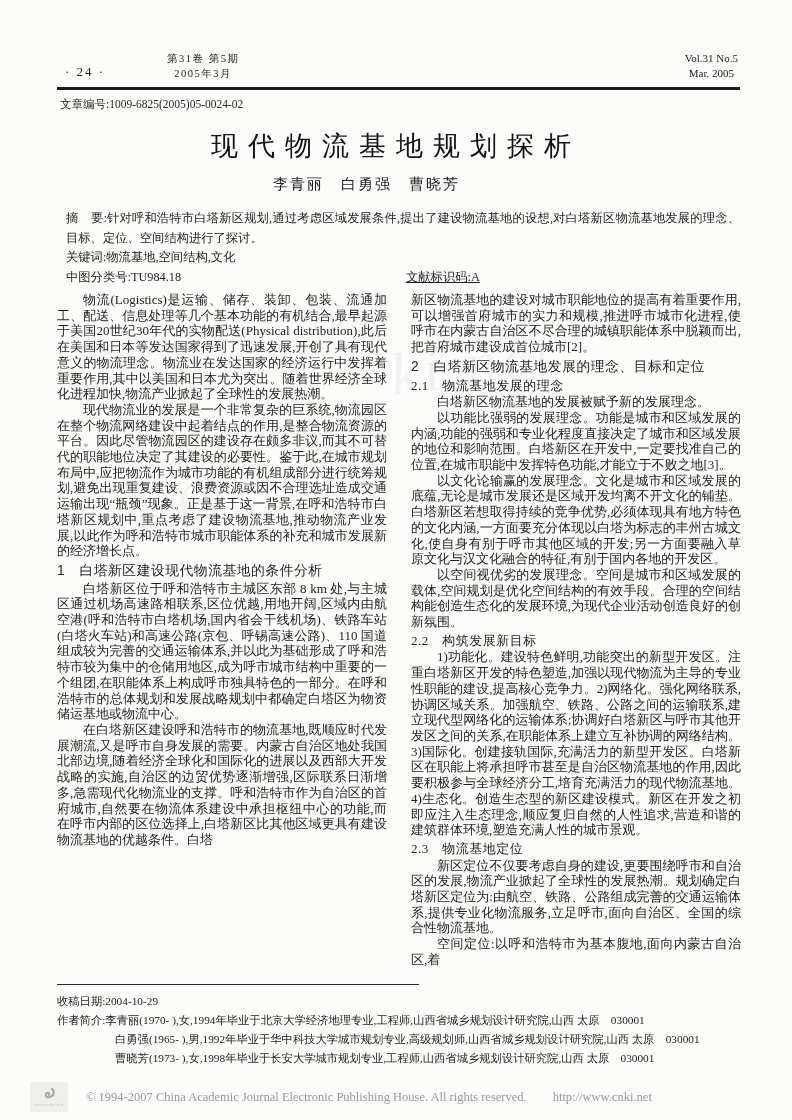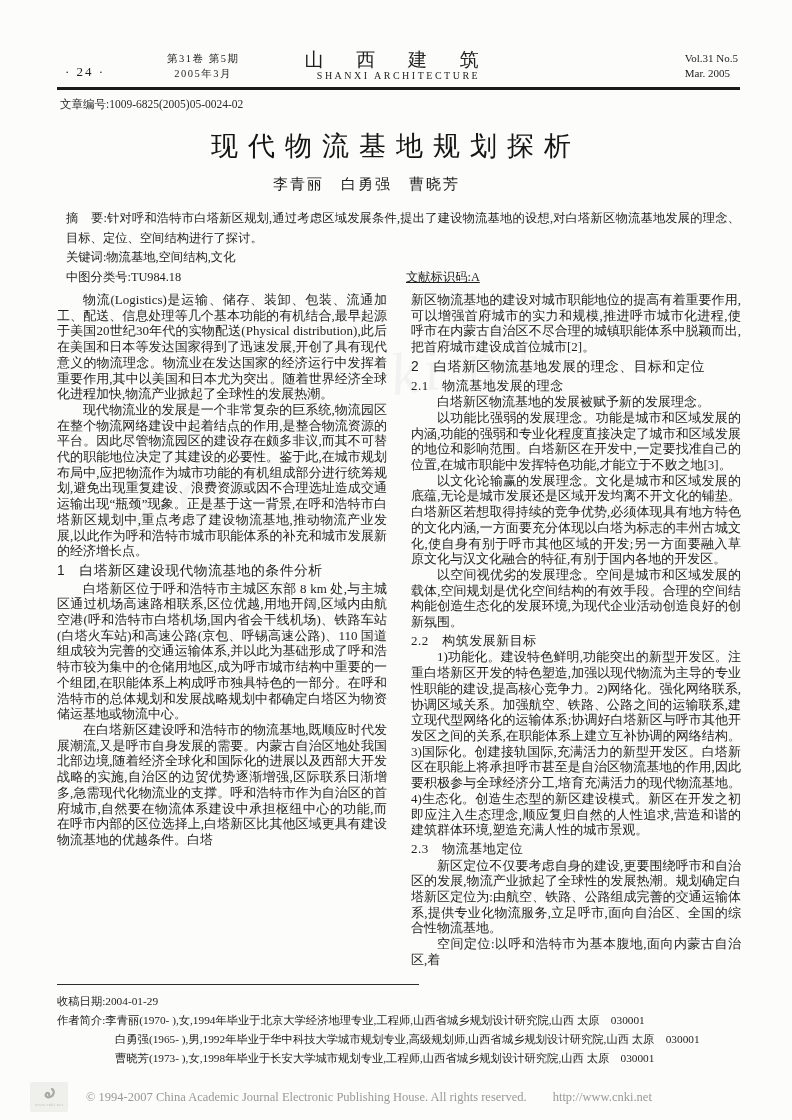--- a/index.html
+++ b/index.html
@@ -8,21 +8,21 @@
     background:#fcfcfa;color:#1e1e1e;overflow:hidden;
     font-family:"Liberation Serif","DejaVu Serif",serif;
   }
   
   .header{position:absolute;top:50px;left:57px;width:683px;height:36px;}
   .page-num{position:absolute;left:8px;top:14px;font-size:13px;letter-spacing:2px;}
   .issue-block{position:absolute;left:110px;top:1px;text-align:center;font-size:10.5px;line-height:15px;letter-spacing:1.5px;}
   .journal-block{position:absolute;left:0;right:0;top:0;text-align:center;}
   .journal-cn{font-size:19px;letter-spacing:14px;line-height:20px;}
   .journal-en{font-size:10px;letter-spacing:2.5px;line-height:12px;}
-  .vol-block{position:absolute;right:2px;top:1px;text-align:left;font-size:11px;line-height:15px;}
+  .vol-block{position:absolute;right:2px;top:1px;text-align:center;font-size:11px;line-height:15px;}
   .header-rule{position:absolute;top:87px;left:57px;width:683px;height:3px;background:#1b1b1b;}
   .article-id{position:absolute;top:97px;left:60px;font-size:11.5px;color:#2a2a2a;}
   
   .title{position:absolute;top:128px;left:0;width:792px;text-align:center;
          font-size:27px;letter-spacing:10px;color:#151515;}
   .authors{position:absolute;top:175px;left:0;width:733px;text-align:center;font-size:15px;letter-spacing:2px;}
   
   .abstract{position:absolute;top:209px;left:66px;width:674px;font-size:12.3px;line-height:19.5px;text-align:justify;}
   .meta-row{position:relative;height:20px;}
   .doccode{position:absolute;left:340px;top:0;text-decoration:underline;}
@@ -60,24 +60,20 @@
 <body>
 
 <div class="page">
 
   <div class="header">
     <div class="page-num">· 24 ·</div>
     <div class="issue-block">
       <div>第31卷 第5期</div>
       <div>2005年3月</div>
     </div>
-    <div class="journal-block">
-      <div class="journal-cn">山 西 建 筑</div>
-      <div class="journal-en">SHANXI ARCHITECTURE</div>
-    </div>
     <div class="vol-block">
       <div>Vol.31 No.5</div>
       <div>Mar.  2005</div>
     </div>
   </div>
   <div class="header-rule"></div>
   <div class="article-id">文章编号:1009-6825(2005)05-0024-02</div>
 
   <div class="watermark wm1">ki&nbsp;net</div>
   <div class="watermark wm2">w&nbsp;C</div>
@@ -113,21 +109,21 @@
       <div class="h2">2.2　构筑发展新目标</div>
       <p class="p">1)功能化。建设特色鲜明,功能突出的新型开发区。注重白塔新区开发的特色塑造,加强以现代物流为主导的专业性职能的建设,提高核心竞争力。2)网络化。强化网络联系,协调区域关系。加强航空、铁路、公路之间的运输联系,建立现代型网络化的运输体系;协调好白塔新区与呼市其他开发区之间的关系,在职能体系上建立互补协调的网络结构。3)国际化。创建接轨国际,充满活力的新型开发区。白塔新区在职能上将承担呼市甚至是自治区物流基地的作用,因此要积极参与全球经济分工,培育充满活力的现代物流基地。4)生态化。创造生态型的新区建设模式。新区在开发之初即应注入生态理念,顺应复归自然的人性追求,营造和谐的建筑群体环境,塑造充满人性的城市景观。</p>
       <div class="h2">2.3　物流基地定位</div>
       <p class="p">新区定位不仅要考虑自身的建设,更要围绕呼市和自治区的发展,物流产业掀起了全球性的发展热潮。规划确定白塔新区定位为:由航空、铁路、公路组成完善的交通运输体系,提供专业化物流服务,立足呼市,面向自治区、全国的综合性物流基地。</p>
       <p class="p">空间定位:以呼和浩特市为基本腹地,面向内蒙古自治区,着</p>
     </div>
   </div>
 
   <div class="footnote">
     <div class="footnote-rule"></div>
-    <div>收稿日期:2004-01-29</div>
+    <div>收稿日期:2004-10-29</div>
     <div class="bio-first"><span>作者简介:</span><span>李青丽(1970- ),女,1994年毕业于北京大学经济地理专业,工程师,山西省城乡规划设计研究院,山西 太原　030001</span></div>
     <div class="bio-row">白勇强(1965- ),男,1992年毕业于华中科技大学城市规划专业,高级规划师,山西省城乡规划设计研究院,山西 太原　030001</div>
     <div class="bio-row">曹晓芳(1973- ),女,1998年毕业于长安大学城市规划专业,工程师,山西省城乡规划设计研究院,山西 太原　030001</div>
   </div>
 
   <div class="copyright">
     <div class="cnki-logo">
       <svg width="16" height="14" viewBox="0 0 16 14">
         <path d="M11 1 C14 3 13 8 9 9 C6 10 4 8 5 6 C6 4 9 5 8 7" fill="none" stroke="#a9a9a4" stroke-width="2.2" stroke-linecap="round"></path>
       </svg>

